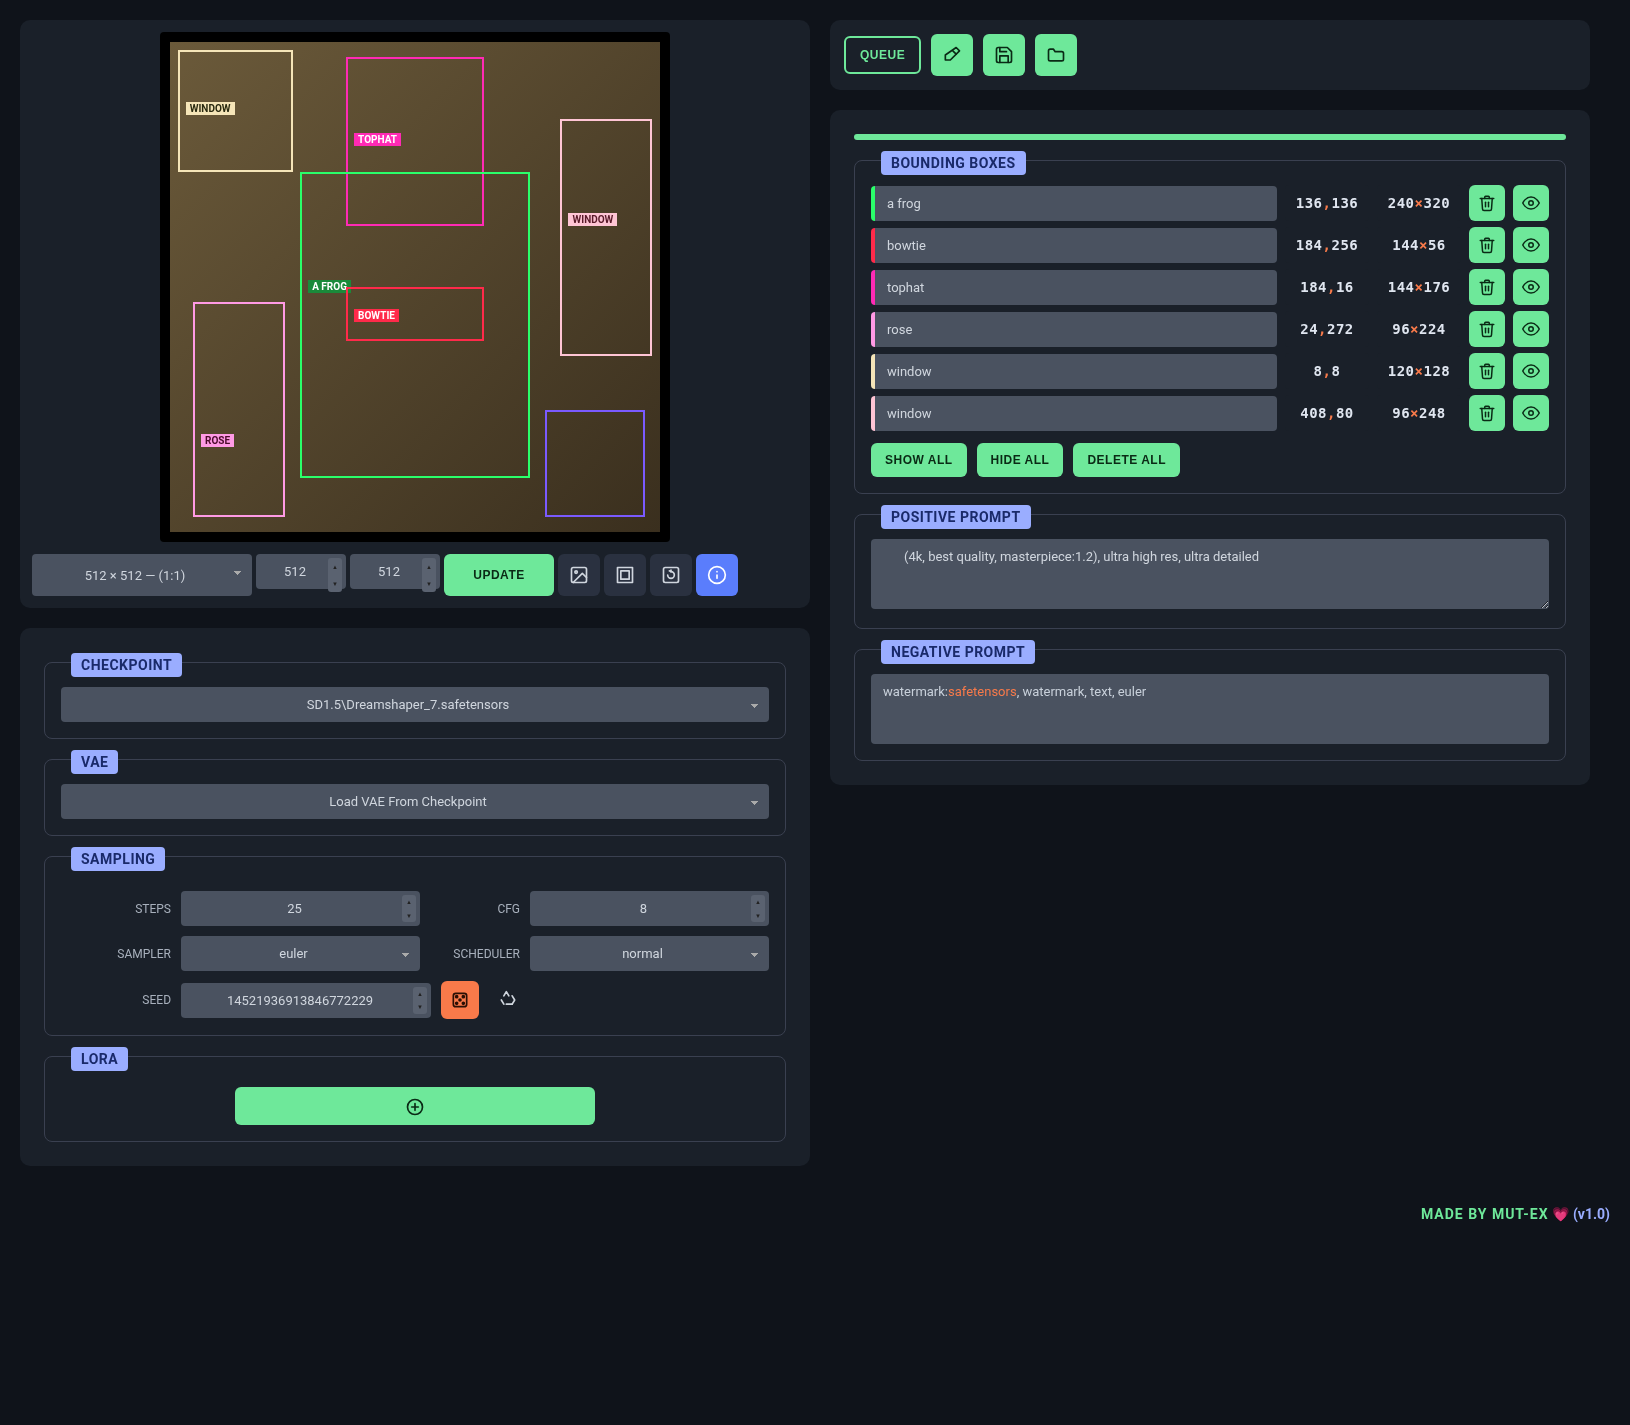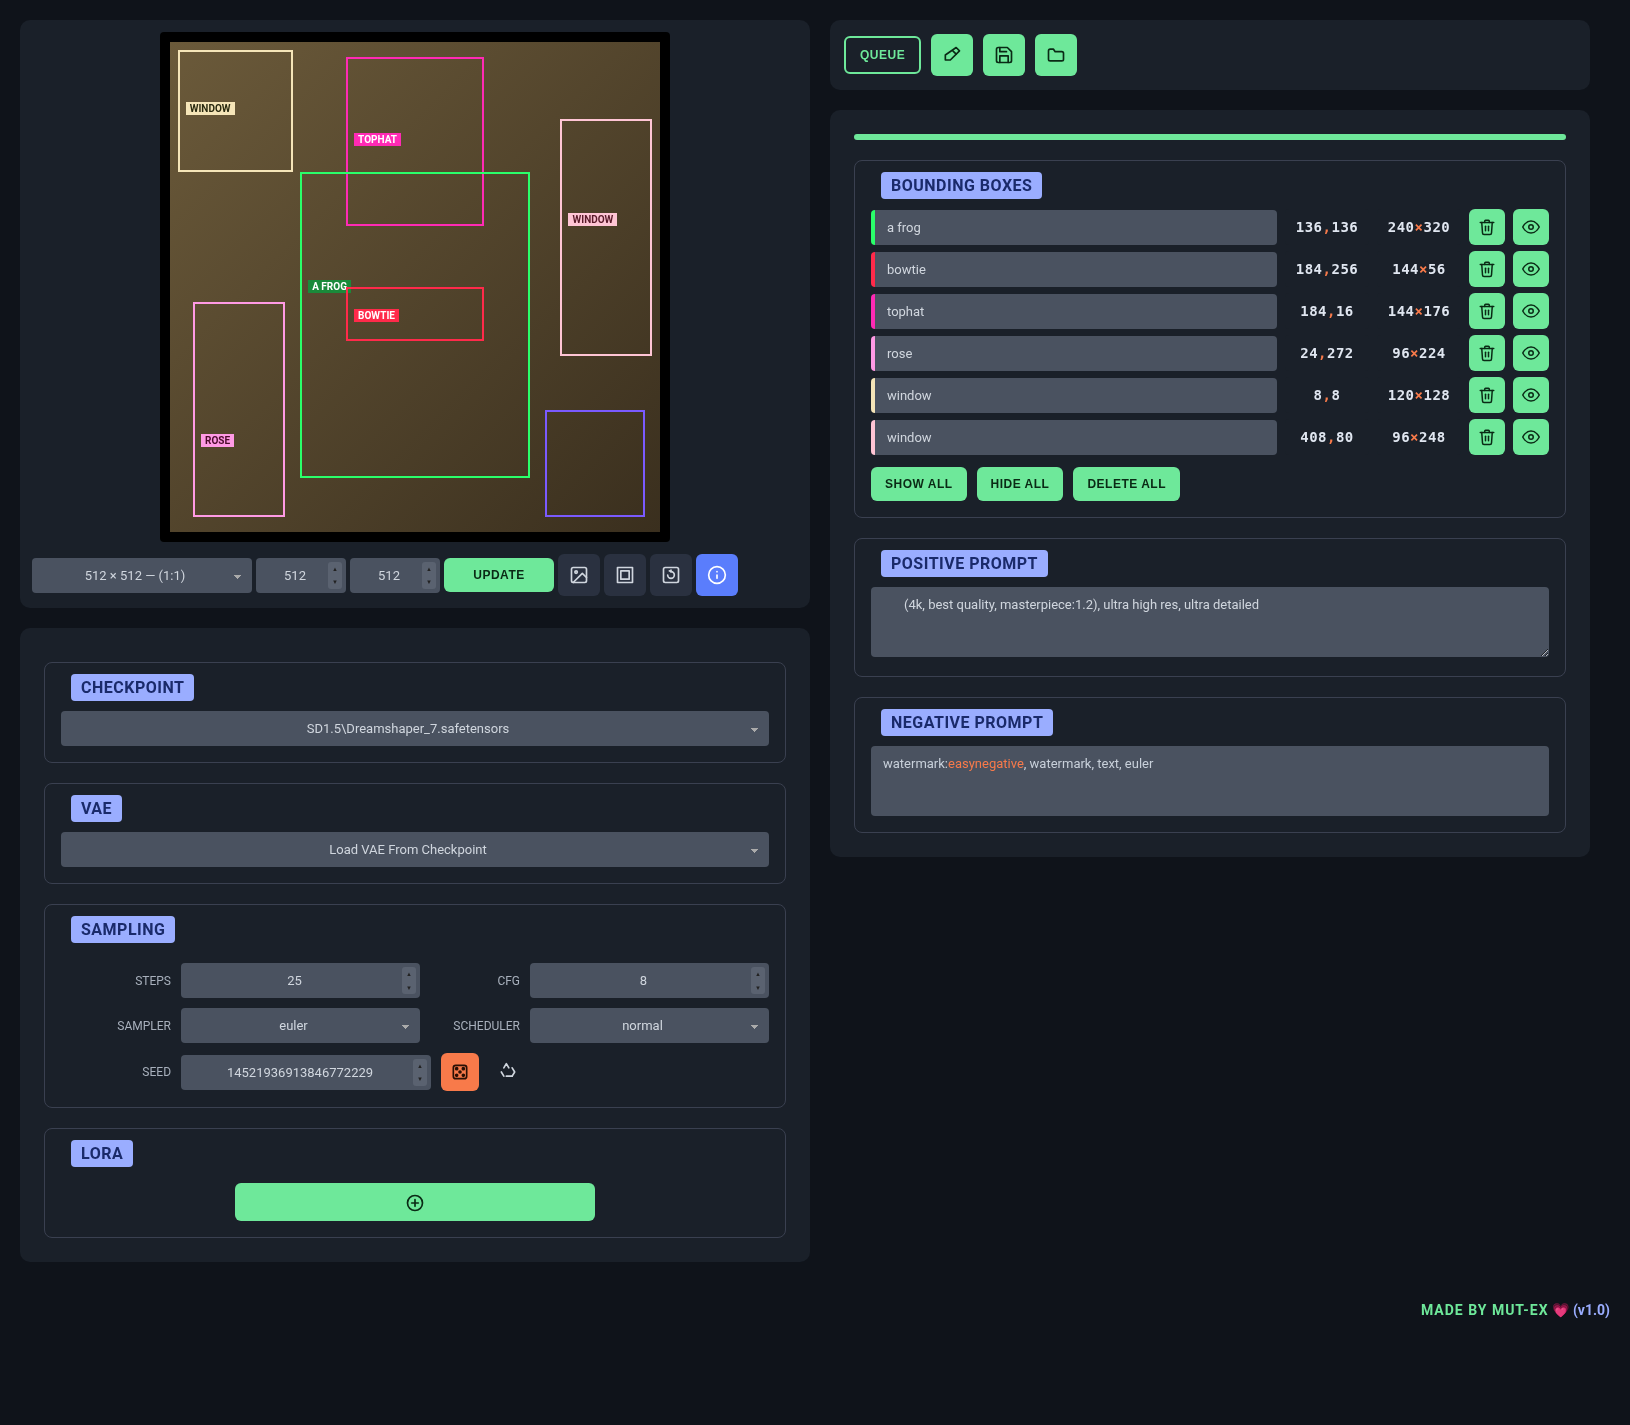--- a/index.html
+++ b/index.html
@@ -35,21 +35,21 @@
   overflow: hidden;
 }
 .bbox-overlay { position: absolute; border: 2px solid; }
 .bbox-label {
   position: absolute; top: 0; left: 0;
   font-size: 10px; font-weight: 700;
   padding: 1px 4px;
   text-transform: uppercase;
   white-space: nowrap;
 }
-.toolbar { display: flex; gap: 4px; margin-top: 12px; align-items: center; }
+.toolbar { display: flex; gap: 4px; margin-top: 12px; }
 select, input[type=text], input[type=number], textarea {
   background: #4a5260;
   border: none;
   border-radius: 4px;
   color: #d0d6de;
   padding: 10px 12px;
   font-size: 13px;
   font-family: inherit;
 }
 select { -webkit-appearance: none; appearance: none; background-image: linear-gradient(45deg,transparent 50%,#aaa 50%),linear-gradient(135deg,#aaa 50%,transparent 50%); background-position: calc(100% - 14px) 17px, calc(100% - 10px) 17px; background-size: 4px 4px,4px 4px; background-repeat: no-repeat; padding-right: 26px;}
@@ -73,30 +73,29 @@
 .btn-green { background: #6ee89a; color: #0a2a15; }
 .btn-green-outline { background: transparent; border:2px solid #6ee89a; color:#6ee89a; }
 .btn-blue { background: #5a7dfc; color: #fff; }
 .btn-dark { background: #2a3140; color: #d0d6de; }
 .btn-icon { width: 42px; height: 42px; padding: 0; font-size:18px; }
 .btn-orange { background: #f87a4a; color:#2a1005;}
 .fieldset-label {
   display: inline-block;
   background: #9aadff;
   color: #1a2a6a;
-  font-size: 16px;
+  font-size: 14px;
   font-weight: 700;
   letter-spacing: 0.5px;
   padding: 4px 10px;
   border-radius: 4px;
   text-transform: uppercase;
   position: relative;
   top: -10px;
   left: 10px;
-  margin-top: 21px;
 }
 .fieldset {
   border: 1px solid #3a4050;
   border-radius: 8px;
   padding: 0 16px 16px 16px;
   margin-top: 20px;
 }
 .fieldset:first-child { margin-top: 10px; }
 .field-row { display: flex; gap: 10px; align-items: center; margin-top: 10px; }
 .field-row label { width: 110px; text-align: right; text-transform: uppercase; font-size: 12px; color:#a8b0bc;}
@@ -454,21 +453,21 @@
       </div>
 
       <div class="fieldset">
         <span class="fieldset-label">Positive Prompt</span>
         <textarea style="">(4k, best quality, masterpiece:1.2), ultra high res, ultra detailed</textarea>
       </div>
 
       <div class="fieldset">
         <span class="fieldset-label">Negative Prompt</span>
         <div contenteditable="true" style="background: rgb(74, 82, 96); border-radius: 4px; padding: 10px 12px; min-height: 70px;">
-          <span>watermark:</span><span class="neg-hl">easynegative</span><span>, watermark, text, euler</span>
+          <span>watermark:</span><span class="neg-hl">safetensors</span><span>, watermark, text, euler</span>
         </div>
       </div>
 
     </div>
   </div>
 </div>
 
 <div class="footer">
   <span class="made">made by mut-ex</span>
   <span class="heart">💗</span>

